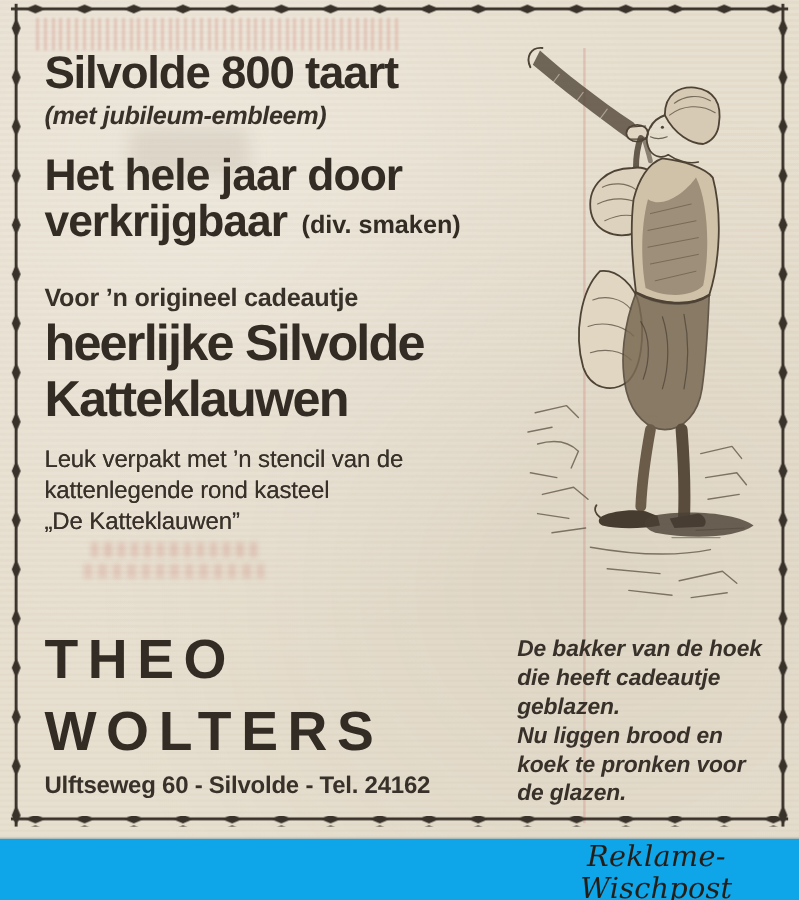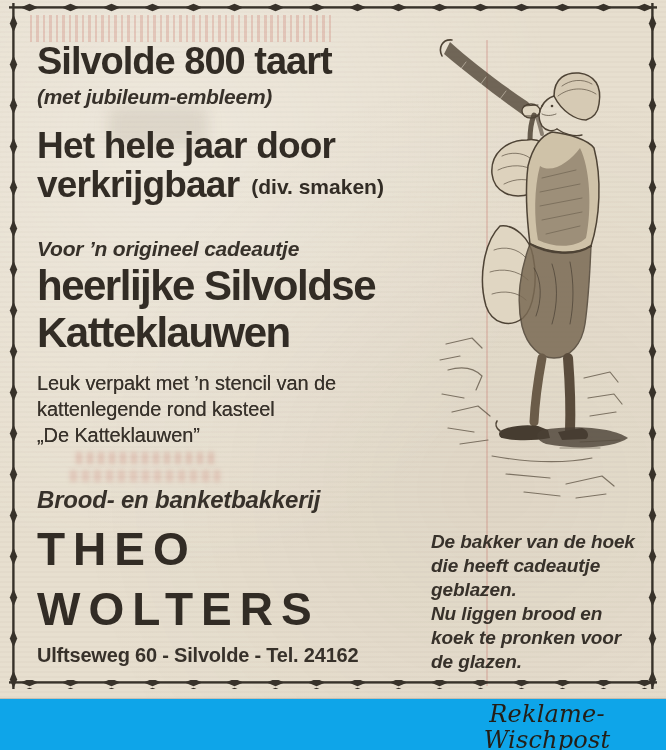--- a/index.html
+++ b/index.html
@@ -39,21 +39,21 @@
   .bleed-vline{left:486px;top:40px;width:2px;height:646px;
     background:rgba(198,118,106,.28);filter:blur(.6px);}
   
   .frame{position:absolute;left:9px;top:3px;}
   
   .tb{position:absolute;left:37px;white-space:nowrap;}
   .headline{top:40px;font-size:38px;font-weight:700;letter-spacing:-1px;color:#322c25;}
   .headnote{top:85px;font-size:21px;font-style:italic;font-weight:600;letter-spacing:-.3px;}
   .avail{top:126px;font-size:37px;font-weight:700;line-height:39px;letter-spacing:-.8px;color:#322c25;}
   .avail .note{font-size:21px;font-weight:700;letter-spacing:0;position:relative;top:-3px;margin-left:12px;}
-  .tagline{top:237px;font-size:21px;font-weight:700;font-style:italic;letter-spacing:-.2px;}
+  .tagline{top:237px;font-size:21px;font-weight:700;letter-spacing:-.2px;}
   .product{top:262px;font-size:42px;font-weight:700;line-height:47px;letter-spacing:-1.5px;color:#322c25;}
   .packaging{top:370px;font-size:20px;font-weight:400;line-height:26px;letter-spacing:-.1px;text-shadow:0 0 .5px rgba(55,49,42,.85);}
   .biztype{top:486px;font-size:24px;font-weight:700;font-style:italic;letter-spacing:-.2px;}
   .bizname{top:519px;font-size:46px;font-weight:700;line-height:60px;letter-spacing:8px;color:#322c25;}
   .address{top:644px;font-size:20px;font-weight:700;letter-spacing:-.2px;}
   .verse{left:431px;top:530px;font-size:19px;font-style:italic;font-weight:600;line-height:24px;letter-spacing:-.1px;}
   
   .figure{position:absolute;left:430px;top:28px;}
   
   .caption{
@@ -96,31 +96,30 @@
   <div class="tb headnote">(met jubileum-embleem)</div>
 
   <div class="tb avail">
     <div>Het hele jaar door</div>
     <div><span>verkrijgbaar</span><span class="note">(div. smaken)</span></div>
   </div>
 
   <div class="tb tagline">Voor ’n origineel cadeautje</div>
 
   <div class="tb product">
-    <div>heerlijke Silvoldse</div>
+    <div>heerlijke Silvolde</div>
     <div>Katteklauwen</div>
   </div>
 
   <div class="tb packaging">
     <div>Leuk verpakt met ’n stencil van de</div>
     <div>kattenlegende rond kasteel</div>
     <div>„De Katteklauwen”</div>
   </div>
 
-  <div class="tb biztype">Brood- en banketbakkerij</div>
 
   <div class="tb bizname">
     <div>THEO</div>
     <div>WOLTERS</div>
   </div>
 
   <div class="tb address">Ulftseweg 60 - Silvolde - Tel. 24162</div>
 
   <svg class="figure" width="210" height="482" viewBox="0 0 210 482">
     <g stroke="#4e4335" fill="none" stroke-linecap="round" stroke-linejoin="round">

